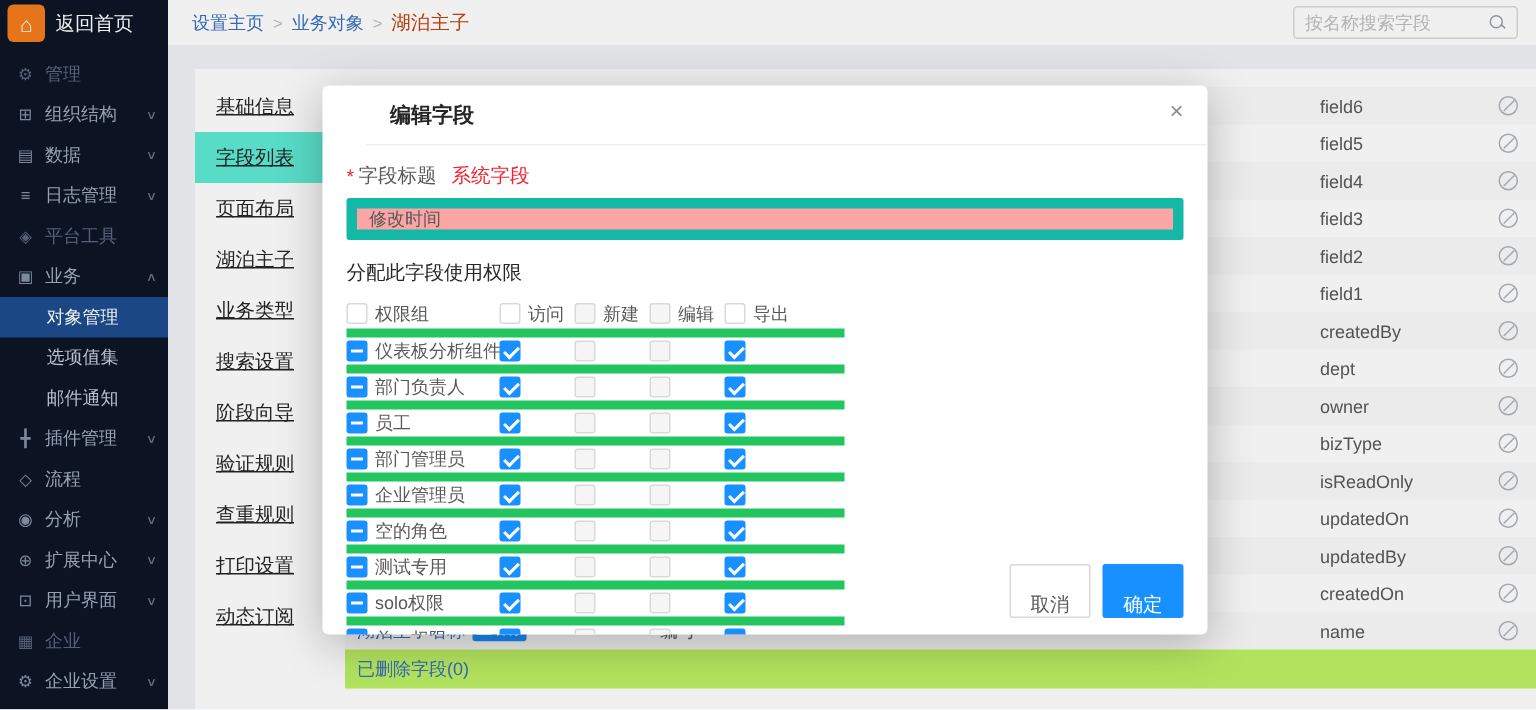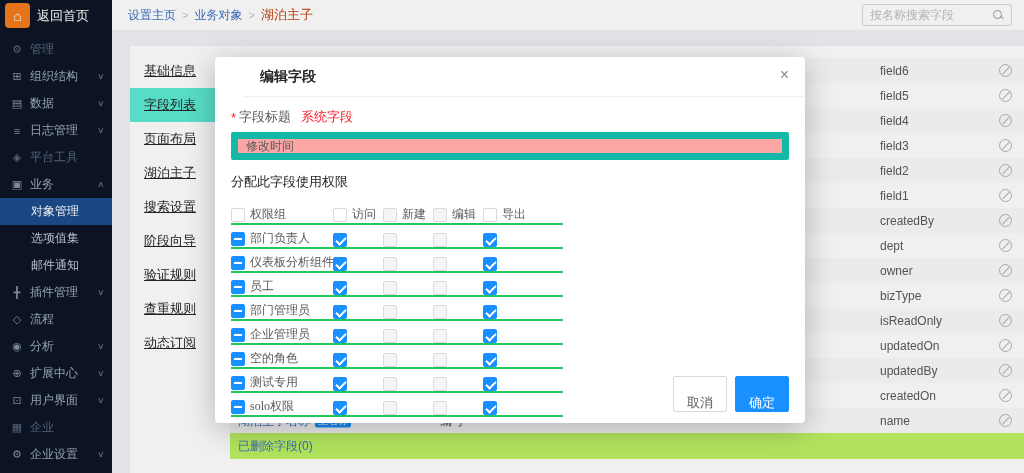--- a/index.html
+++ b/index.html
@@ -55,21 +55,21 @@
 .modal-header{height:40px;border-bottom:1px solid #eef0f2;display:flex;align-items:center;padding:0 16px;margin-left:29px;}
 .modal-title{font-size:14px;font-weight:bold;color:#262626;}
 .modal-close{position:absolute;right:16px;top:10px;color:#8c8c8c;font-size:16px;line-height:1;cursor:pointer;}
 .modal-body{padding:11px 16px 0;}
 .label-row{display:flex;align-items:center;font-size:13px;color:#595959;}
 .req{color:#f5222d;margin-right:3px;}
 .annotation{color:#f5222d;margin-left:10px;font-size:13px;}
 .text-input{margin-top:6px;width:100%;height:28px;border:7px solid #14b8a6;border-radius:2px;padding:0 8px;font-size:12px;color:#595959;outline:none;font-family:inherit;background:#fca5a5;}
 .section-title{margin-top:13px;font-size:13px;color:#262626;}
 .perm{margin-top:8px;width:332px;}
-.p-row{display:flex;align-items:flex-end;height:24px;border-bottom:2px solid #22c55e;font-family:Liberation Serif, serif;}
+.p-row{display:flex;align-items:center;height:24px;border-bottom:6px solid #22c55e;}
 .p-row.p-head{height:26px;}
 .p-col{display:flex;align-items:center;gap:5px;width:50px;flex:none;}
 .p-col.name{width:102px;}
 .p-lab{font-size:12px;color:#595959;white-space:nowrap;}
 .p-name{font-size:12px;color:#595959;white-space:nowrap;}
 .cb{width:14px;height:14px;border:1px solid #d9d9d9;border-radius:2px;background:#fff;position:relative;flex:none;cursor:pointer;}
 .cb.checked{background:#1890ff;border-color:#1890ff;}
 .cb.checked::after{content:"";position:absolute;left:4px;top:1px;width:4px;height:8px;border-right:2px solid #fff;border-bottom:2px solid #fff;transform:rotate(45deg);}
 .cb.indeterminate{background:#1890ff;border-color:#1890ff;}
 .cb.indeterminate::after{content:"";position:absolute;left:2px;top:5px;width:8px;height:2px;background:#fff;}
@@ -172,24 +172,26 @@
       </div>
     </header>
 
     <div class="content">
       <div class="card">
         <nav class="subnav" id="subnav">
             <div class="sn-item">基础信息</div>
             <div class="sn-item active">字段列表</div>
             <div class="sn-item">页面布局</div>
             <div class="sn-item">湖泊主子</div>
+            <div class="sn-item">业务类型</div>
             <div class="sn-item">搜索设置</div>
             <div class="sn-item">阶段向导</div>
             <div class="sn-item">验证规则</div>
             <div class="sn-item">查重规则</div>
+            <div class="sn-item">打印设置</div>
             <div class="sn-item">动态订阅</div>
           </nav>
         <div class="ftable" id="ftable">
             <div class="f-row">
               <span class="f-api">field6</span>
               <span class="ban"></span>
             </div>
             <div class="f-row">
               <span class="f-api">field5</span>
               <span class="ban"></span>
@@ -293,39 +295,39 @@
               <span class="p-lab">编辑</span>
             </span>
             <span class="p-col">
               <span class="cb"></span>
               <span class="p-lab">导出</span>
             </span>
           </div>
           <div class="p-row">
             <span class="p-col name">
               <span class="cb indeterminate"></span>
+              <span class="p-name">仪表板分析组件</span>
+            </span>
+            <span class="p-col">
+              <span class="cb checked"></span>
+            </span>
+            <span class="p-col">
+              <span class="cb disabled"></span>
+            </span>
+            <span class="p-col">
+              <span class="cb disabled"></span>
+            </span>
+            <span class="p-col">
+              <span class="cb checked"></span>
+            </span>
+          </div>
+          <div class="p-row">
+            <span class="p-col name">
+              <span class="cb indeterminate"></span>
               <span class="p-name">部门负责人</span>
-            </span>
-            <span class="p-col">
-              <span class="cb checked"></span>
-            </span>
-            <span class="p-col">
-              <span class="cb disabled"></span>
-            </span>
-            <span class="p-col">
-              <span class="cb disabled"></span>
-            </span>
-            <span class="p-col">
-              <span class="cb checked"></span>
-            </span>
-          </div>
-          <div class="p-row">
-            <span class="p-col name">
-              <span class="cb indeterminate"></span>
-              <span class="p-name">仪表板分析组件</span>
             </span>
             <span class="p-col">
               <span class="cb checked"></span>
             </span>
             <span class="p-col">
               <span class="cb disabled"></span>
             </span>
             <span class="p-col">
               <span class="cb disabled"></span>
             </span>

